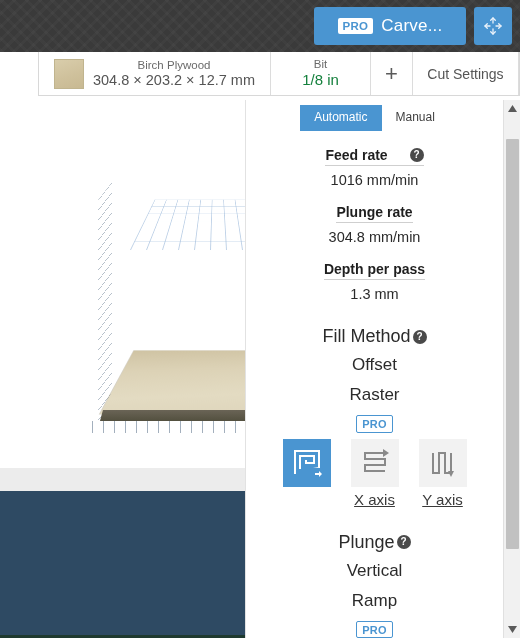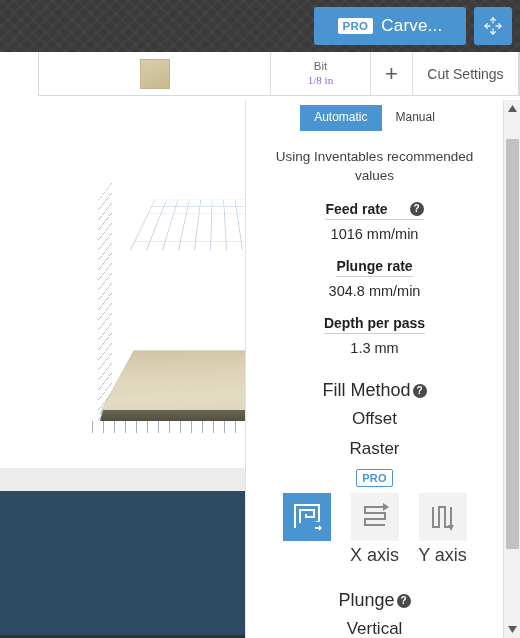--- a/index.html
+++ b/index.html
@@ -50,21 +50,21 @@
   .swatch {
     width: 30px; height: 30px; flex: none;
     background: linear-gradient(160deg, #d9cdab 0%, #cfc19c 55%, #c8b992 100%);
     border: 1px solid #c0b48e;
   }
   .mat-lines { display: flex; flex-direction: column; align-items: center; line-height: 1.15; }
   .mat-name { font-size: 11.5px; color: #6a6a6a; }
   .mat-dims { font-size: 14.5px; color: #555; white-space: nowrap; }
   .cell-bit { width: 100px; flex-direction: column; line-height: 1.2; }
   .bit-label { font-size: 11.5px; color: #6a6a6a; }
-  .bit-value { font-size: 11px; color: #8b5cf6; font-family: Liberation Serif, serif; }
+  .bit-value { font-size: 15px; color: #15803d; }
   .cell-add { width: 42px; font-size: 22px; color: #5a5a5a; font-weight: 300; }
   .cell-cut { flex: 1; font-size: 14px; color: #555; border-right: none; }
 
   
   .workspace {
     position: absolute; left: 0; top: 96px; width: 260px; height: 372px;
     background: #ffffff; overflow: hidden;
   }
   .grid-plane {
     position: absolute; left: 130px; top: 4px; width: 330px; height: 150px;
@@ -155,21 +155,21 @@
     padding: 2px 5px 1px 5px; border-radius: 2px; letter-spacing: .3px; line-height: 1.15;
   }
 
   .tile-row { display: flex; justify-content: center; gap: 12px; margin-top: 6px; }
   .tile-wrap { display: flex; flex-direction: column; align-items: center; gap: 4px; width: 56px; }
   .tile {
     width: 48px; height: 48px; background: #f2f2f2; cursor: pointer;
     display: flex; align-items: center; justify-content: center;
   }
   .tile.selected { background: #4a95d1; }
-  .tile-cap { font-size: 18px; color: #3a3a3a; }
+  .tile-cap { font-size: 15px; color: #3a3a3a; text-decoration: underline; }
 
   .plunge-tiles { display: flex; justify-content: center; gap: 14px; margin-top: 6px; }
   .ptile {
     width: 50px; height: 58px; background: #f2f2f2; cursor: pointer;
     display: flex; align-items: center; justify-content: center;
   }
   .ptile.selected { background: #4a95d1; }
   .ptile-wrap { display: flex; flex-direction: column; align-items: center; gap: 3px; width: 50px; }
   .ptile-cap { font-size: 12.5px; color: #3a3a3a; }
   .ptile-cap.blank { visibility: hidden; }
@@ -211,20 +211,24 @@
           <polyline points="19,11 14,11"></polyline>
             <polyline points="16.7,8.7 19,11 16.7,13.3"></polyline>
         </g>
       </svg>
     </button>
   </div>
 
   <div class="matbar">
     <div class="cell cell-material">
       <div class="swatch"></div>
+      <div class="mat-lines">
+        <div class="mat-name">Birch Plywood</div>
+        <div class="mat-dims">304.8 × 203.2 × 12.7 mm</div>
+      </div>
     </div>
     <div class="cell cell-bit">
       <div class="bit-label">Bit</div>
       <div class="bit-value">1/8 in</div>
     </div>
     <div class="cell cell-add">
       <span>+</span>
     </div>
     <div class="cell cell-cut">
       <span>Cut Settings</span>
@@ -243,21 +247,20 @@
   <div class="panel-dark-foot"></div>
 
   <div class="settings">
     <div class="settings-body">
 
       <div class="tabs">
         <button class="tab active">Automatic</button>
         <button class="tab">Manual</button>
       </div>
 
-      <div class="note">Using Inventables recommended values</div>
 
       <div class="field">
         <div class="field-head">
           <span>Feed rate</span>
           <span class="help">?</span>
         </div>
         <div class="field-value">1016 mm/min</div>
       </div>
 
       <div class="field">

